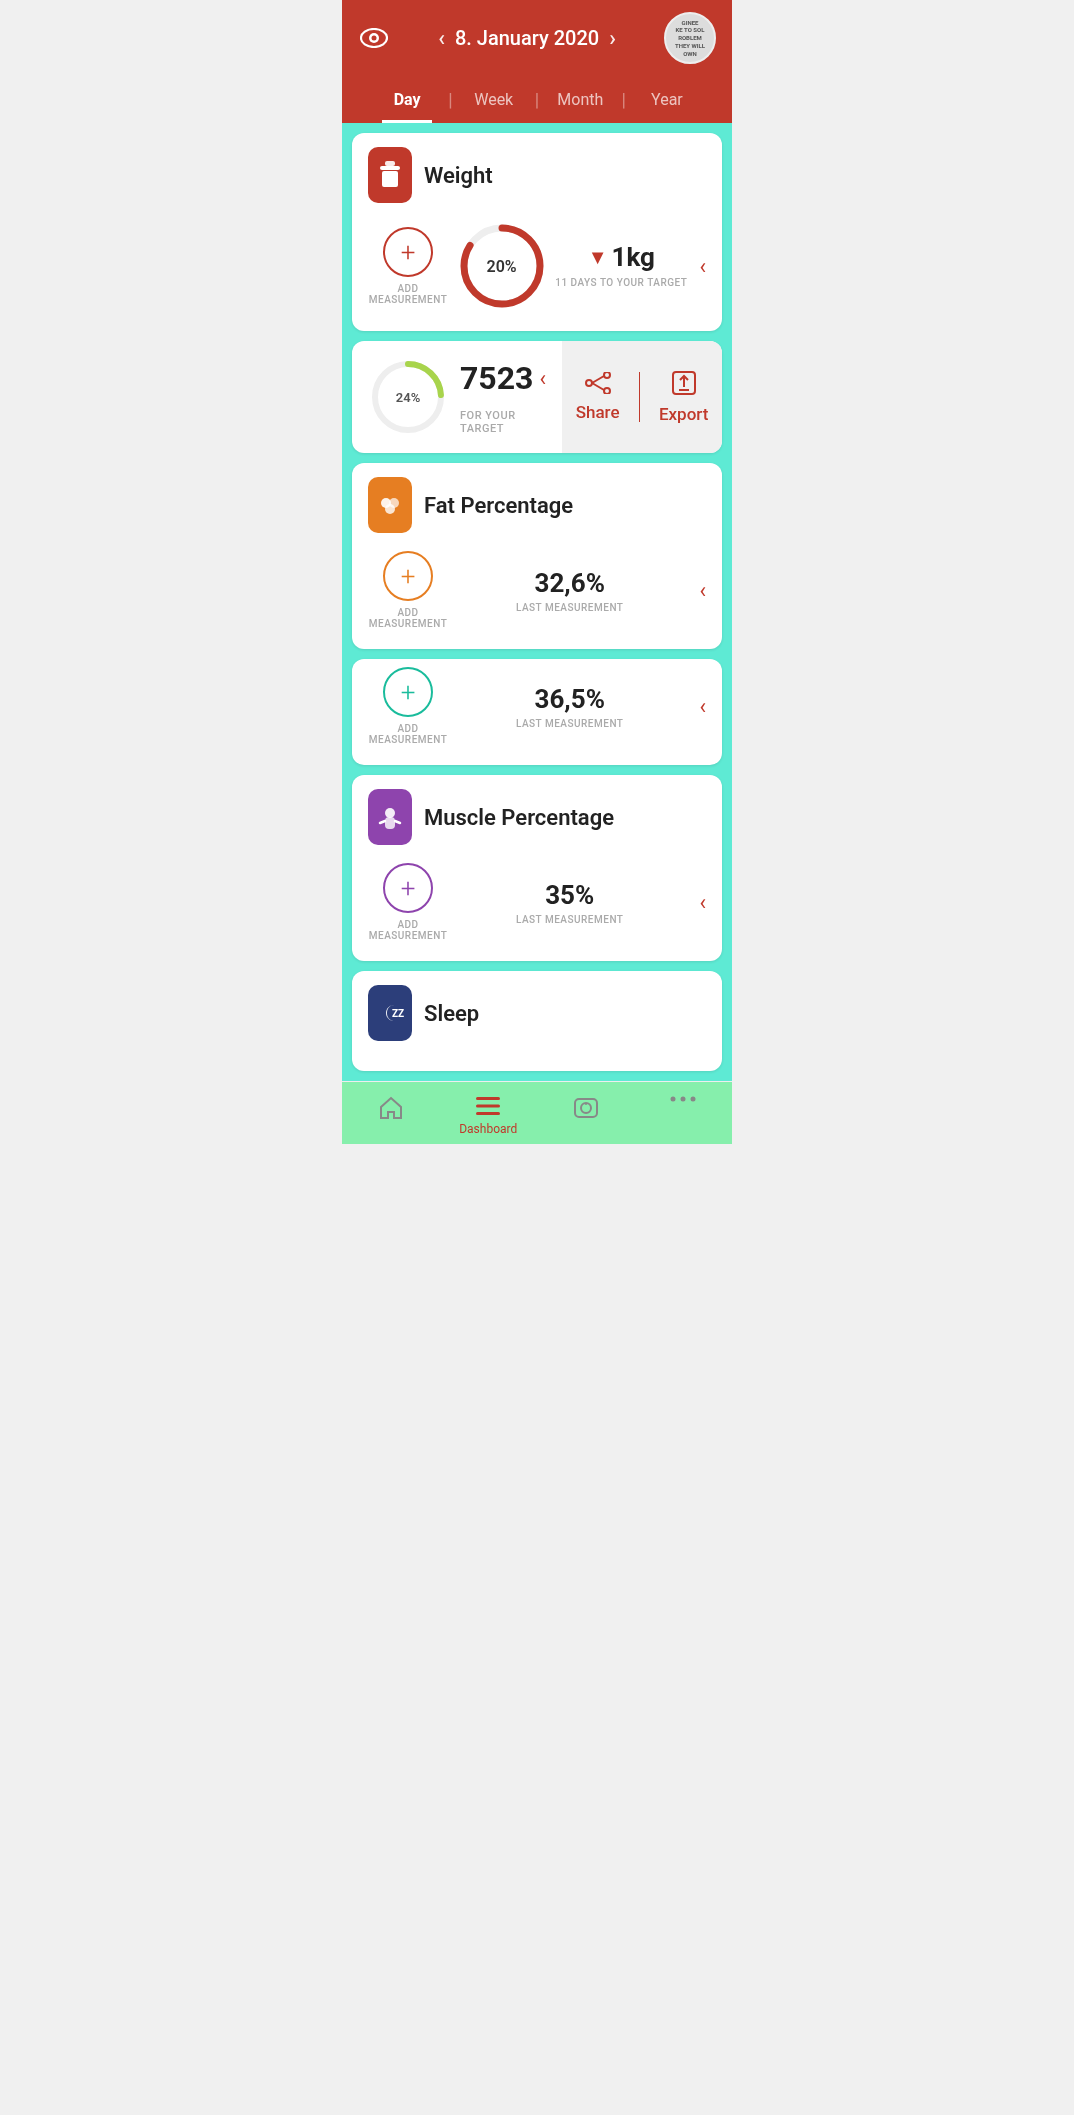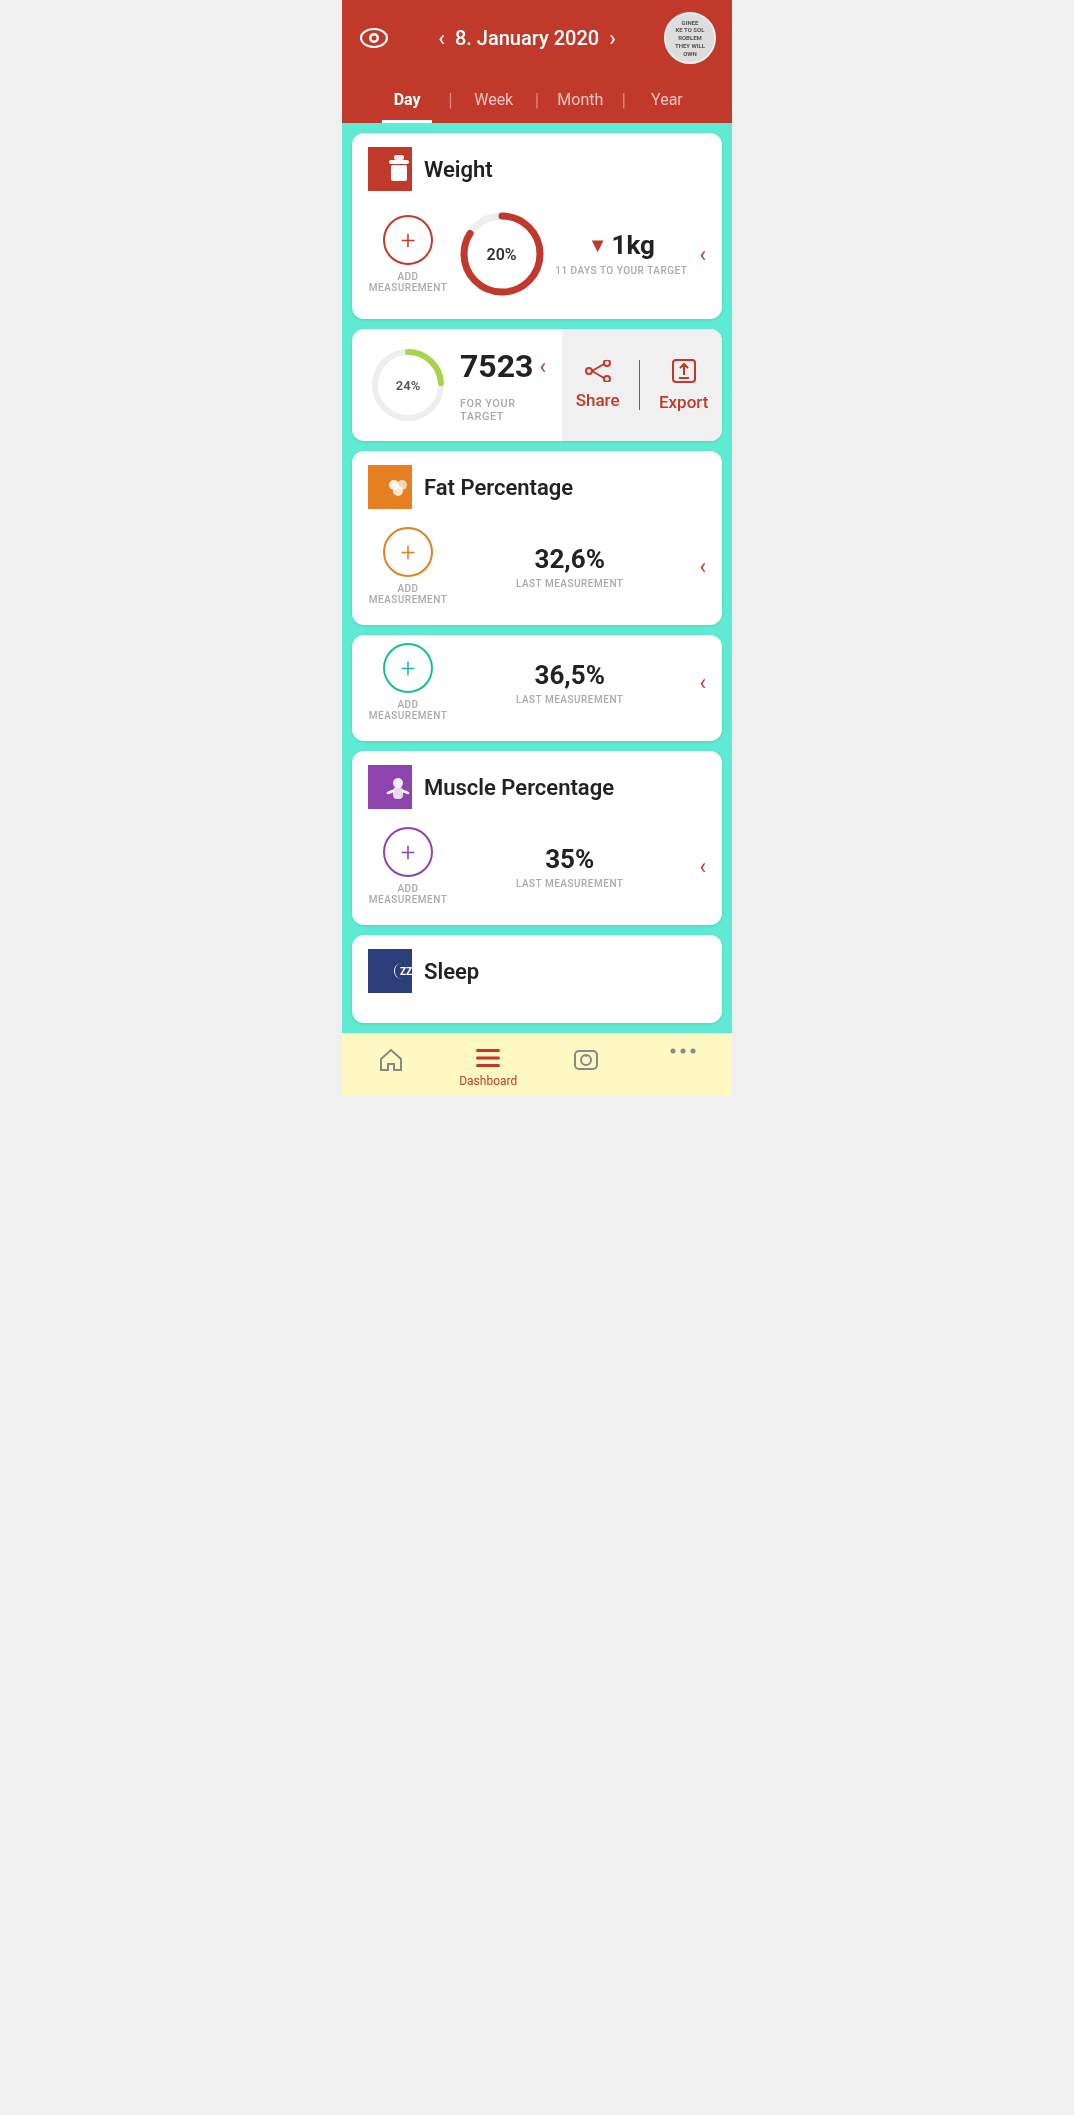--- a/index.html
+++ b/index.html
@@ -120,25 +120,25 @@
     }
 
     .card-header {
       display: flex;
       align-items: center;
       gap: 12px;
       padding: 14px 16px 10px;
     }
     .card-icon {
       width: 44px;
-      height: 44px;
-      border-radius: 0;
-      display: flex;
-      align-items: center;
-      justify-content: flex-end;
+      height: 56px;
+      border-radius: 10px;
+      display: flex;
+      align-items: center;
+      justify-content: center;
       font-size: 22px;
       flex-shrink: 0;
     }
     .card-icon.red { background: #c0392b; color: white; }
     .card-icon.orange { background: #e67e22; color: white; }
     .card-icon.teal { background: #1abc9c; color: white; }
     .card-icon.purple { background: #8e44ad; color: white; }
     .card-icon.navy { background: #2c3e7a; color: white; }
 
     .card-title {
@@ -348,21 +348,21 @@
     .metric-sub {
       font-size: 10px;
       color: #aaa;
       letter-spacing: 0.5px;
       font-weight: 500;
       text-align: center;
     }
 
     
     .bottom-nav {
-      background: #fef9c3;
+      background: #86efac;
       display: flex;
       border-top: 1px solid #eee;
       padding: 8px 0 4px;
       position: sticky;
       bottom: 0;
     }
     .nav-item {
       flex: 1;
       display: flex;
       flex-direction: column;

